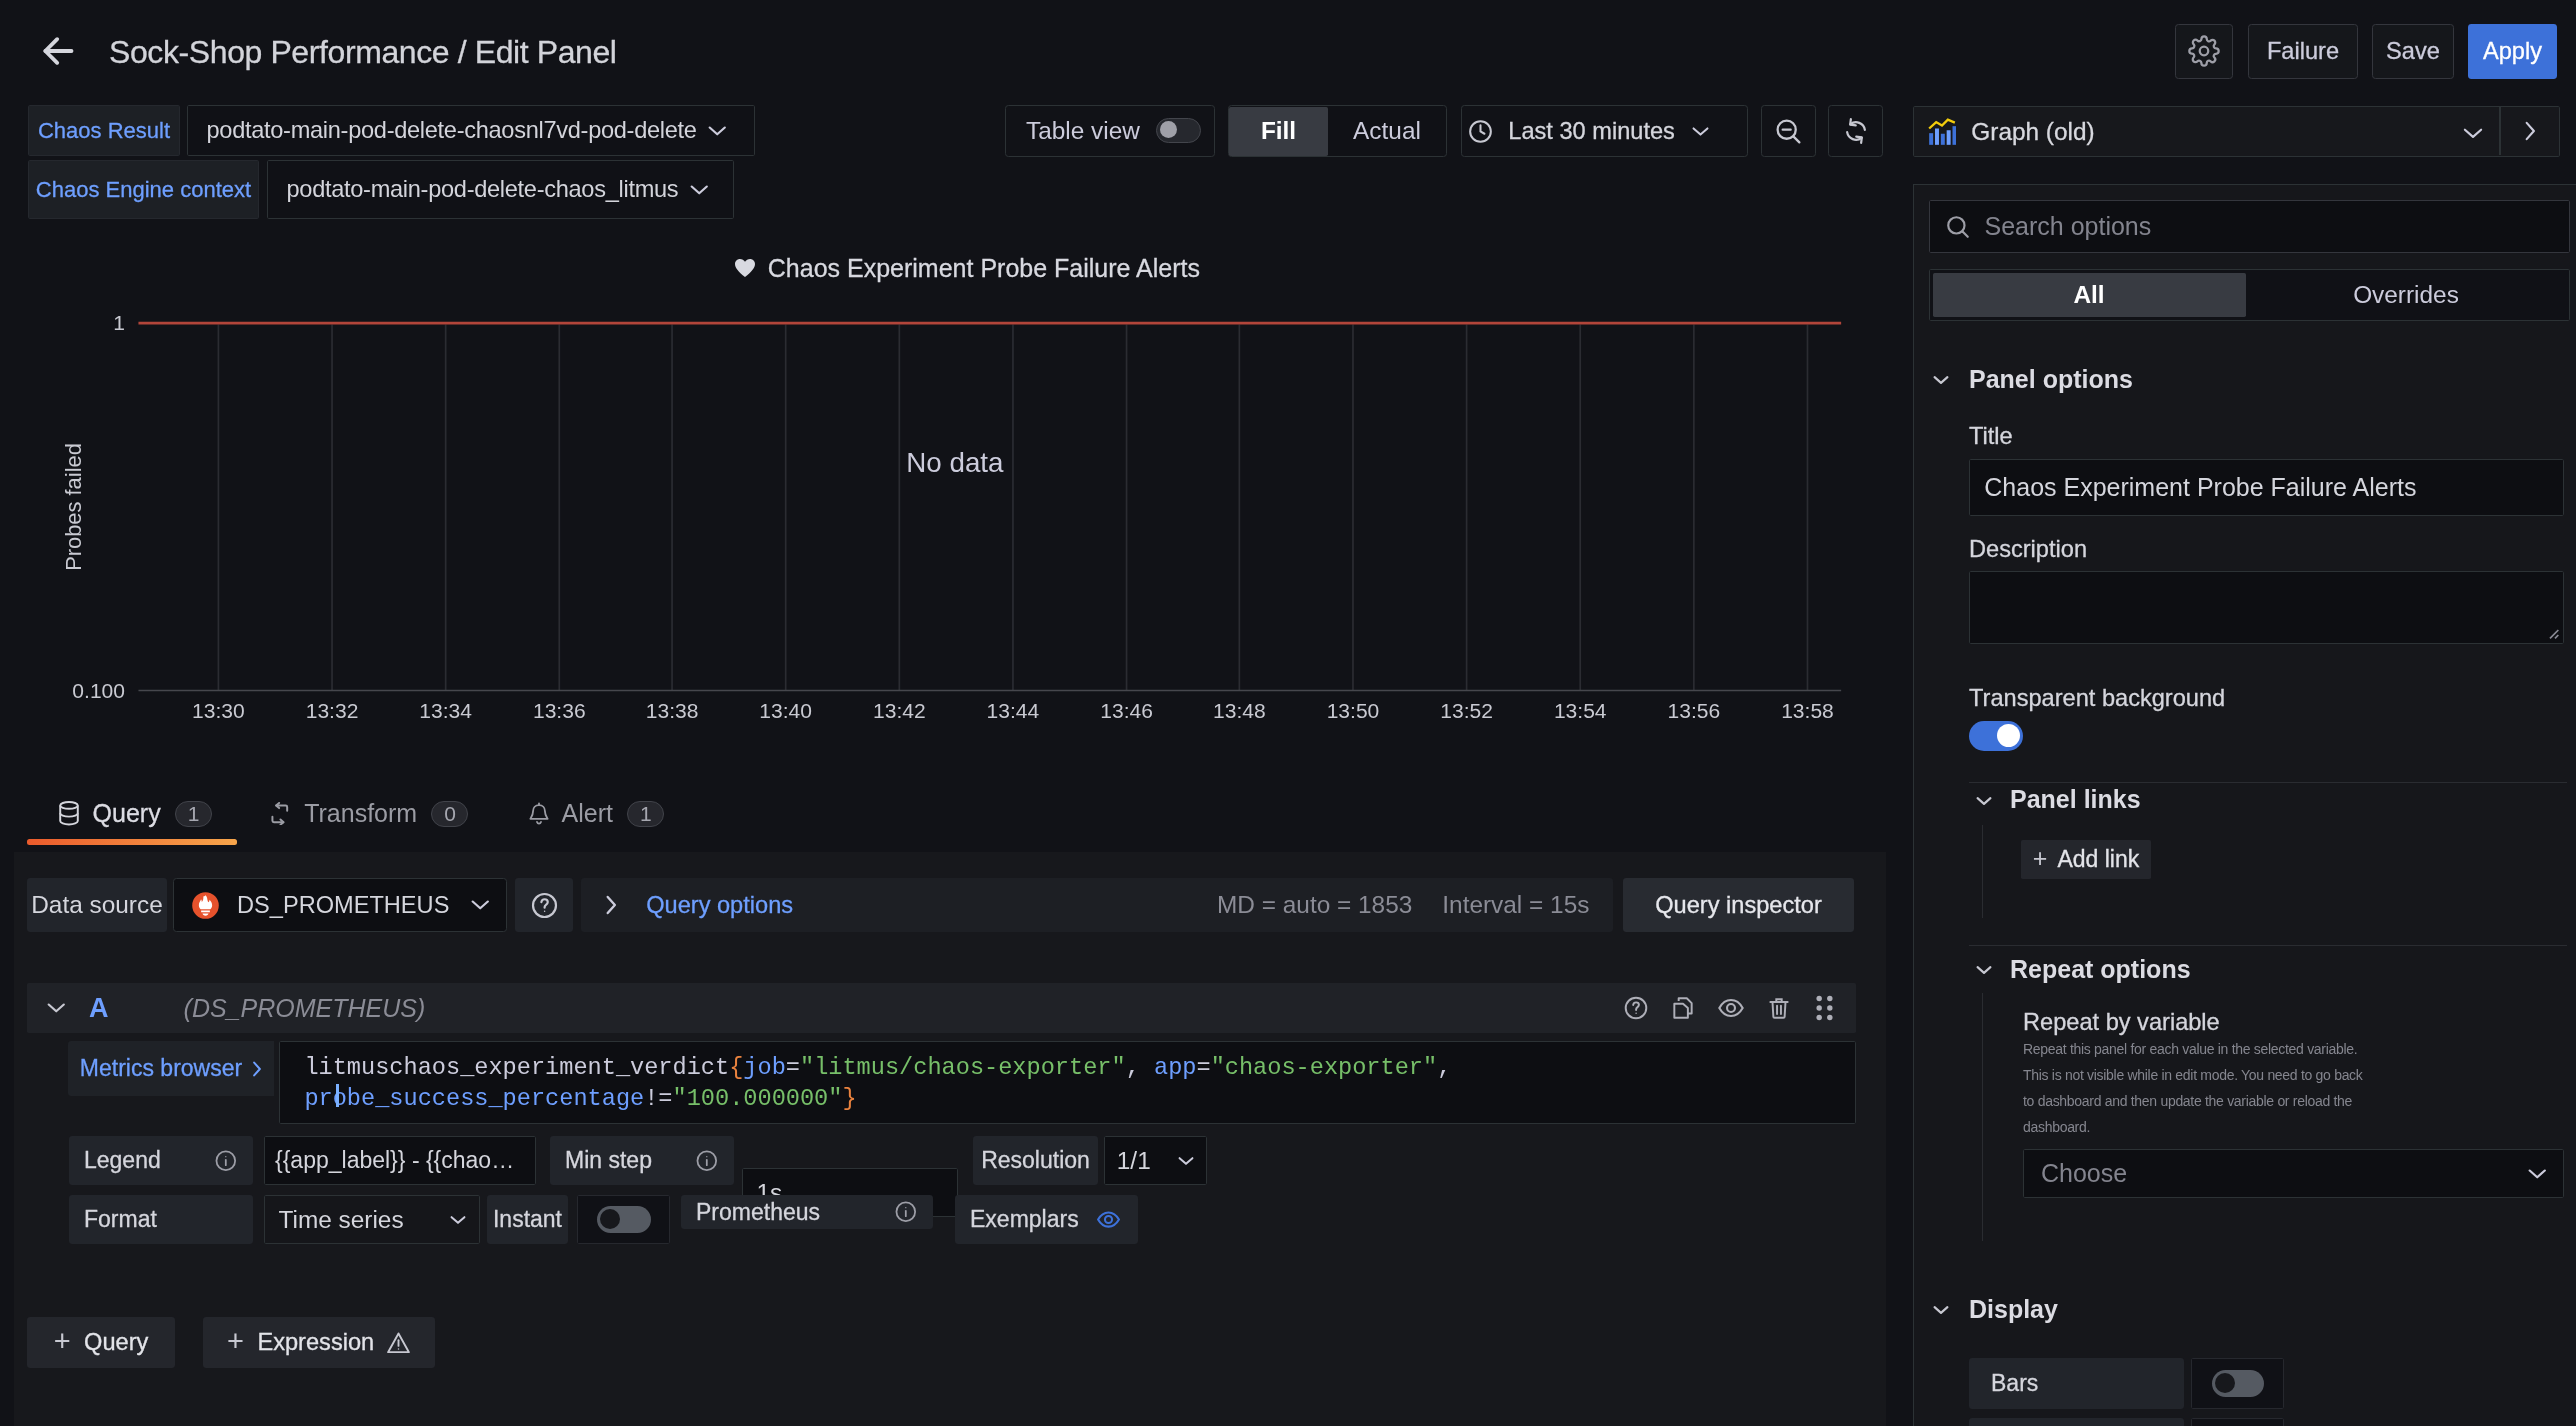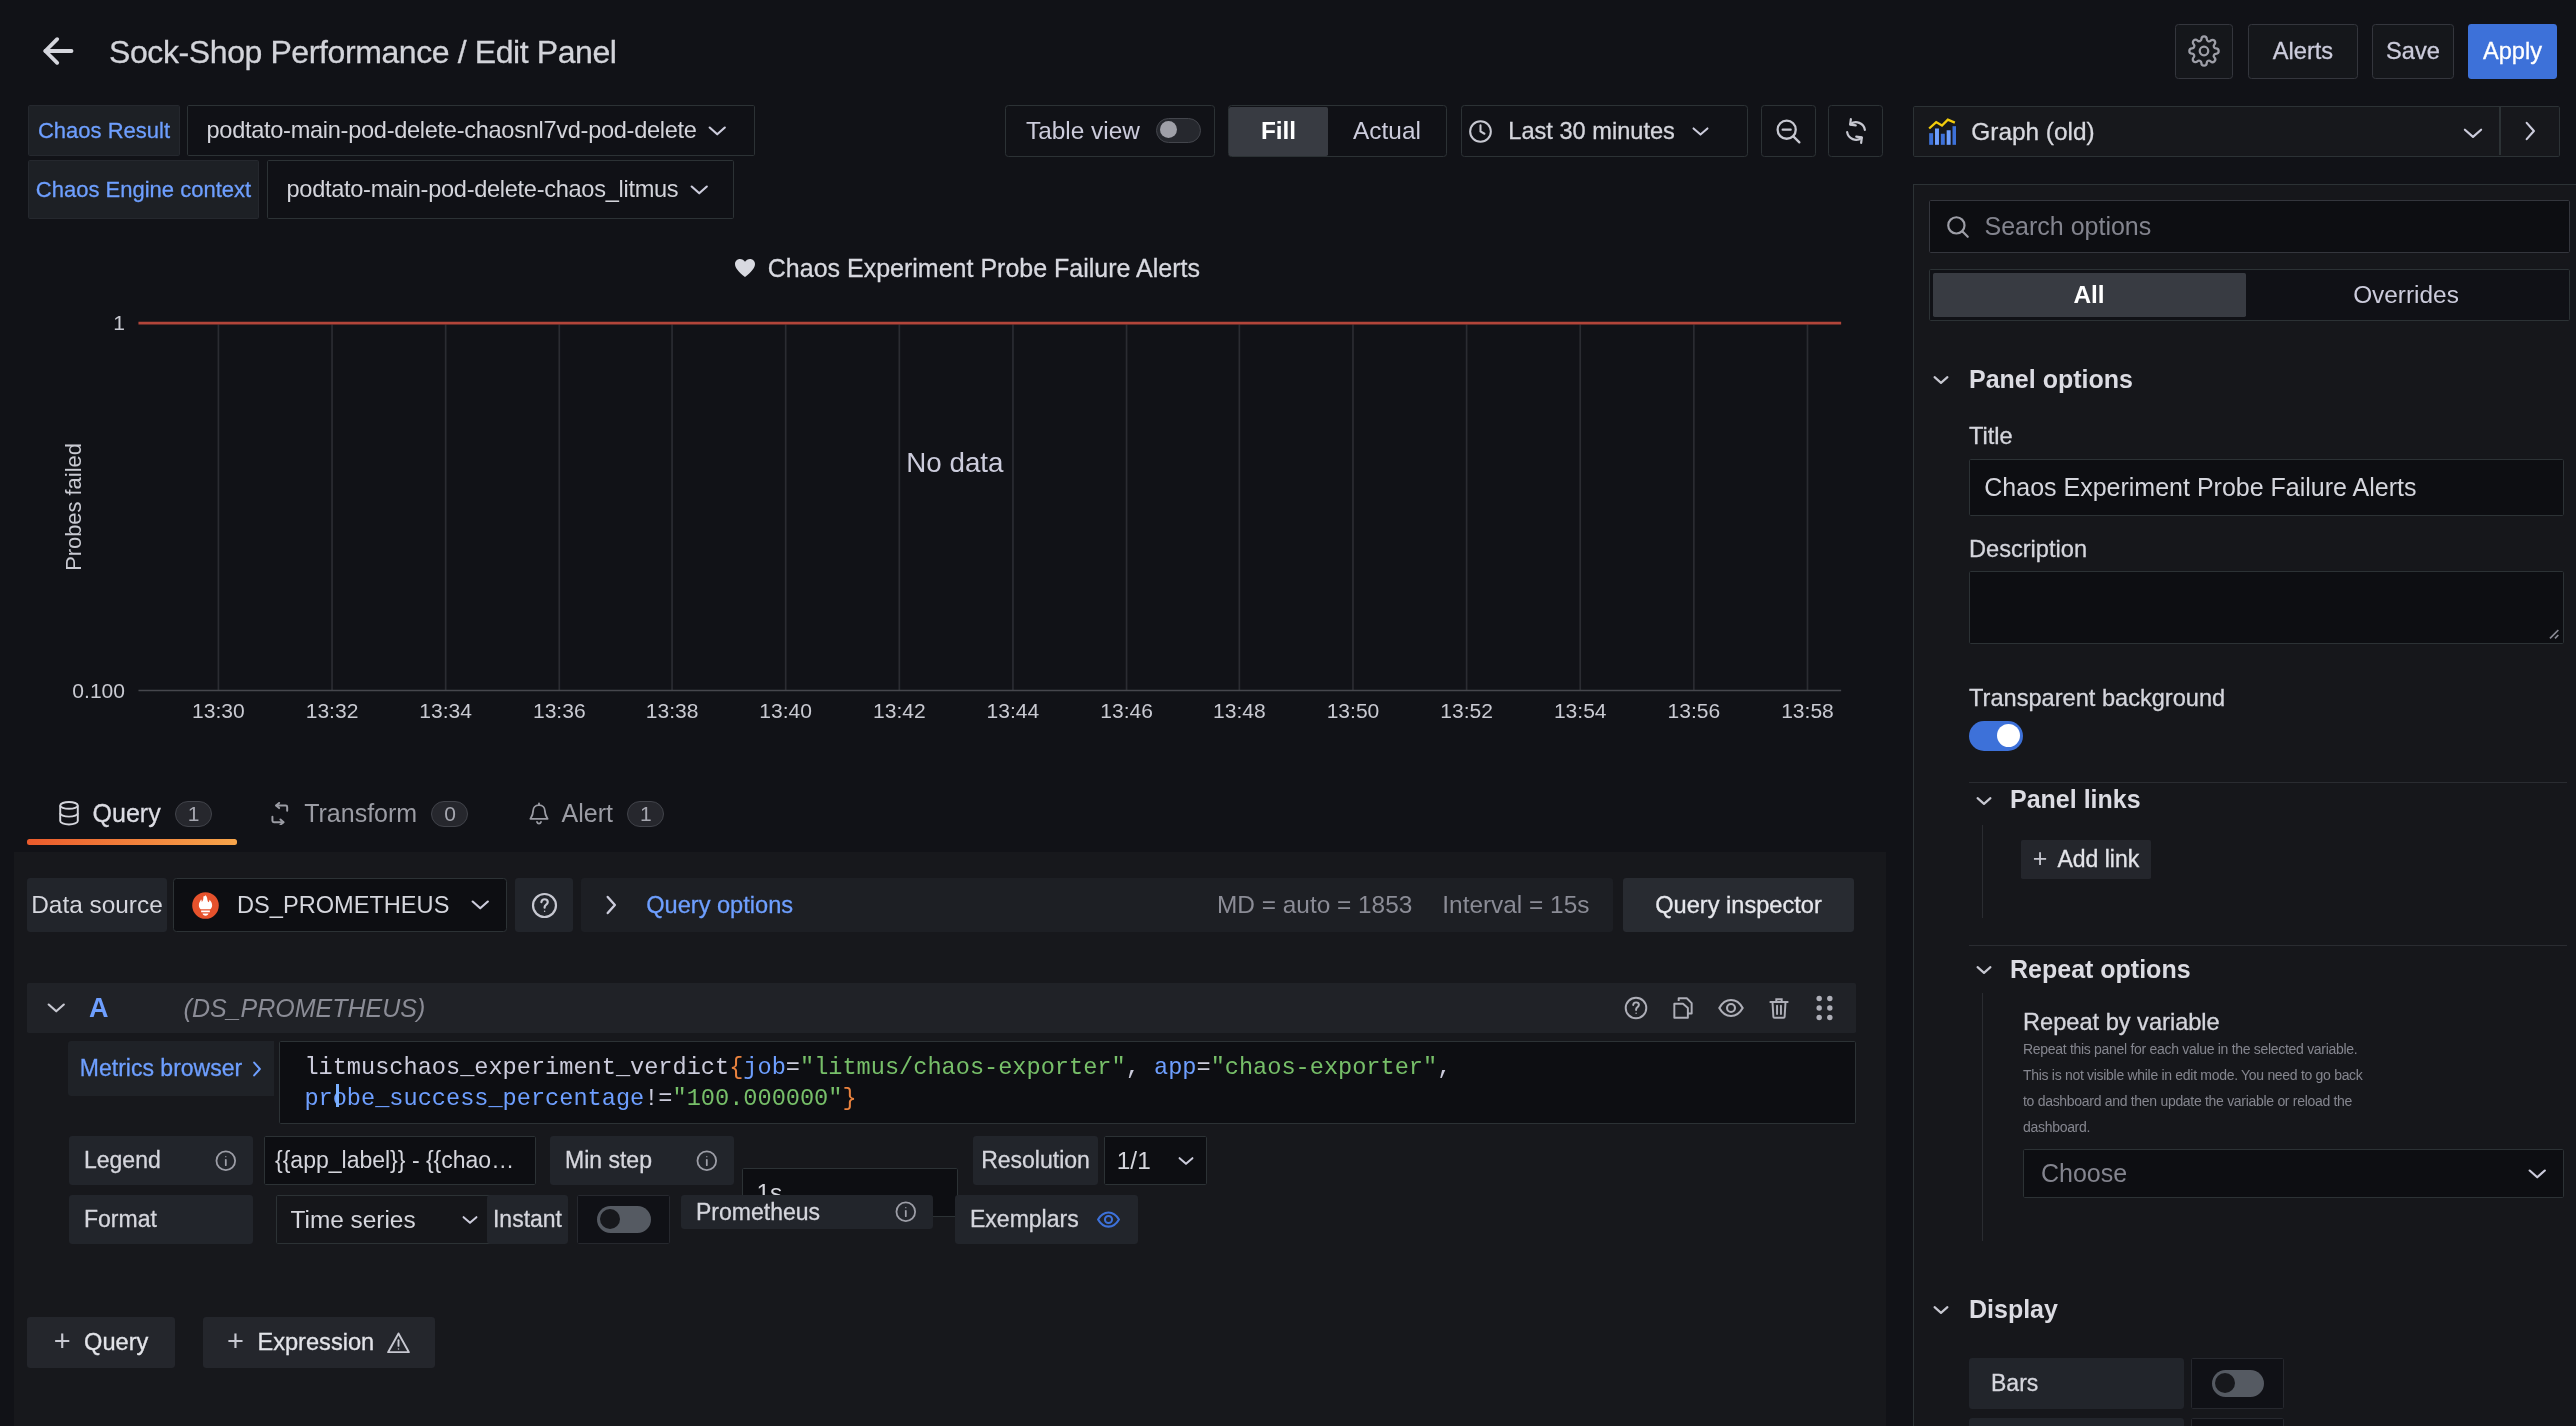--- a/index.html
+++ b/index.html
@@ -24,21 +24,21 @@
 </svg>
 <div class="abs" style="left:109px;top:34px;font-size:32px;font-weight:400;color:#d3d4da;letter-spacing:-0.4px;-webkit-text-stroke:0.3px #d3d4da;">Sock-Shop Performance / Edit Panel</div>
 
 <div class="abs obtn row" style="left:2175px;top:23.6px;width:58px;height:55px;justify-content:center;">
   <svg width="32" height="32" viewBox="0 0 24 24" fill="none" stroke="#9d9ea7" stroke-width="1.7">
     <circle cx="12" cy="12" r="3.2"></circle>
     <path d="M19.4 15a1.7 1.7 0 0 0 .34 1.87l.06.06a2 2 0 1 1-2.83 2.83l-.06-.06a1.7 1.7 0 0 0-1.87-.34 1.7 1.7 0 0 0-1 1.55V21a2 2 0 1 1-4 0v-.09a1.7 1.7 0 0 0-1.11-1.55 1.7 1.7 0 0 0-1.87.34l-.06.06a2 2 0 1 1-2.83-2.83l.06-.06a1.7 1.7 0 0 0 .34-1.87 1.7 1.7 0 0 0-1.55-1H3a2 2 0 1 1 0-4h.09a1.7 1.7 0 0 0 1.55-1.11 1.7 1.7 0 0 0-.34-1.87l-.06-.06a2 2 0 1 1 2.83-2.83l.06.06a1.7 1.7 0 0 0 1.87.34h.08a1.7 1.7 0 0 0 1-1.55V3a2 2 0 1 1 4 0v.09a1.7 1.7 0 0 0 1 1.55 1.7 1.7 0 0 0 1.87-.34l.06-.06a2 2 0 1 1 2.83 2.83l-.06.06a1.7 1.7 0 0 0-.34 1.87v.08a1.7 1.7 0 0 0 1.55 1H21a2 2 0 1 1 0 4h-.09a1.7 1.7 0 0 0-1.55 1z"></path>
   </svg>
 </div>
 <div class="abs obtn row" style="left:2248px;top:23.6px;width:110px;height:55px;justify-content:center;">
-      <span class="med" style="font-size:23.6px;">Alerts</span>
+      <span class="med" style="font-size:23.6px;">Failure</span>
     </div>
 <div class="abs obtn row" style="left:2372px;top:23.6px;width:82px;height:55px;justify-content:center;">
       <span class="med" style="font-size:23.6px;">Save</span>
     </div>
 <div class="abs row" style="left:2468px;top:23.6px;width:89px;height:55px;justify-content:center;background:#3d71d9;border-radius:3.4px;color:#fff;">
       <span class="med" style="font-size:23.6px;">Apply</span>
     </div>
 
 <div class="abs row" style="left:28px;top:105px;width:152px;height:51px;background:#1d2025;border:1.7px solid #25282e;border-radius:1.7px;justify-content:center;">
   <span class="blue med" style="font-size:22px;font-weight:400;white-space:nowrap;">Chaos Result</span>
@@ -282,21 +282,21 @@
 <div class="abs row" style="left:1104px;top:1136px;width:103px;height:49px;background:#0d0e12;border:1.7px solid #2c3235;border-radius:1.7px;padding:0 11.8px;">
   <span style="font-size:24.4px;color:#d5d6dd;">1/1</span>
   <svg style="margin-left:auto;" width="16" height="10" viewBox="0 0 22 14" fill="none" stroke="#ccccdc" stroke-width="2.8" stroke-linecap="round" stroke-linejoin="round">
         <path d="M2 3 L11 11 L20 3"></path>
       </svg>
 </div>
 
 <div class="abs row blk" style="left:69px;top:1195px;width:184px;height:49px;padding:0 15px;">
   <span class="med" style="font-size:23px;font-weight:400;color:#d5d6dd;">Format</span>
 </div>
-<div class="abs row" style="left:276px;top:1195px;width:216px;height:49px;background:#15161a;border:1.7px solid #2c3235;border-radius:1.7px;padding:0 13.5px;">
+<div class="abs row" style="left:264px;top:1195px;width:216px;height:49px;background:#15161a;border:1.7px solid #2c3235;border-radius:1.7px;padding:0 13.5px;">
   <span style="font-size:24.4px;color:#d5d6dd;">Time series</span>
   <svg style="margin-left:auto;" width="16" height="10" viewBox="0 0 22 14" fill="none" stroke="#ccccdc" stroke-width="2.8" stroke-linecap="round" stroke-linejoin="round">
         <path d="M2 3 L11 11 L20 3"></path>
       </svg>
 </div>
 <div class="abs row blk" style="left:487px;top:1195px;width:81px;height:49px;justify-content:center;">
   <span class="med" style="font-size:23px;font-weight:400;color:#d5d6dd;">Instant</span>
 </div>
 <div class="abs row" style="left:577px;top:1195px;width:93px;height:49px;background:#101116;border:1.7px solid #26282e;border-radius:1.7px;justify-content:center;">
   <span class="abs" style="width:54px;height:27px;background:#555a62;border-radius:13.5px;">

